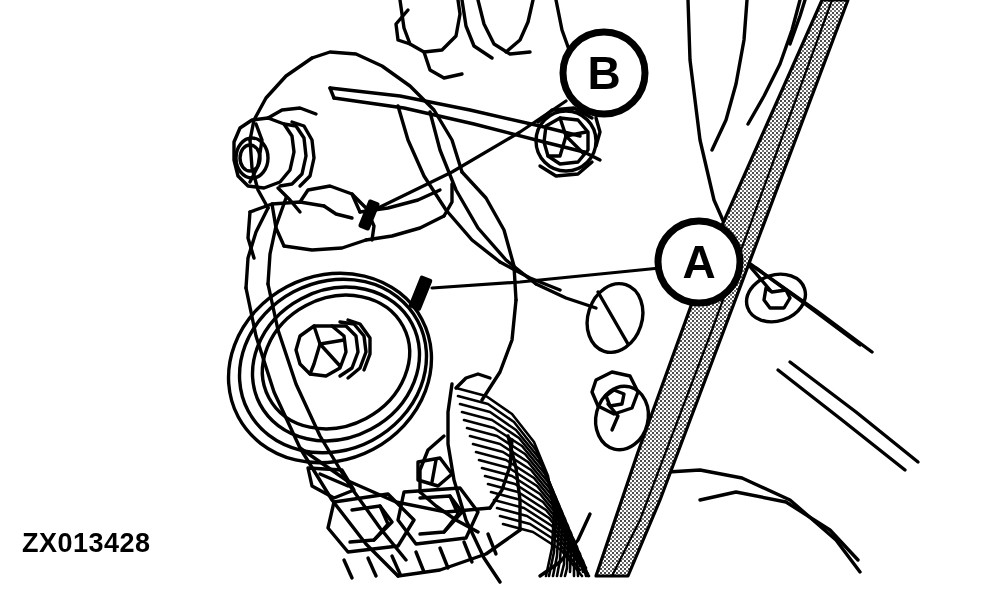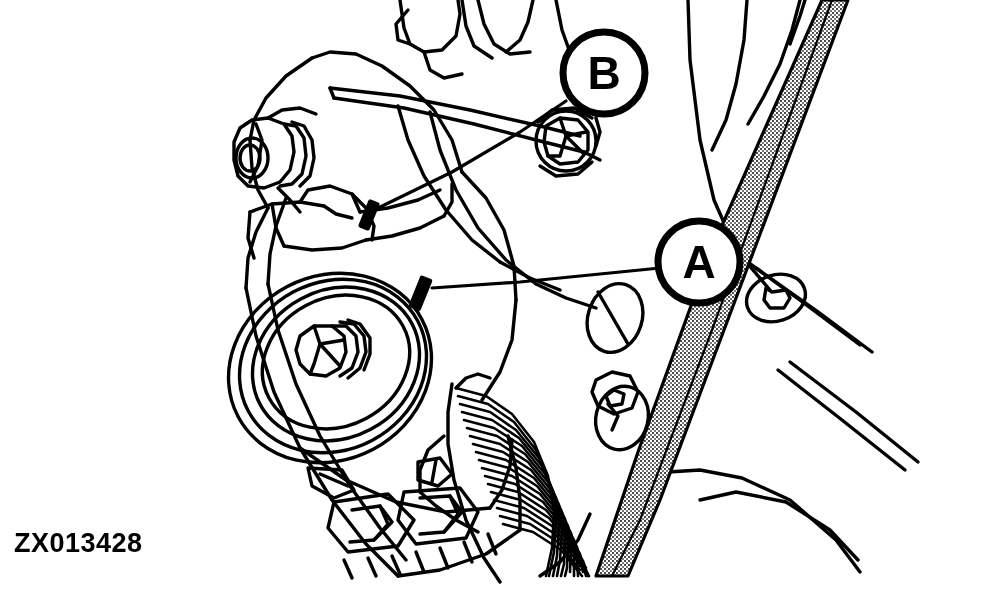--- a/index.html
+++ b/index.html
@@ -18,21 +18,21 @@
   #figure-svg {
     position: absolute;
     left: 0;
     top: 0;
     width: 1004px;
     height: 590px;
     display: block;
   }
   .fig-caption {
     position: absolute;
-    left: 14px;
+    left: 22px;
     top: 528px;
     font-family: "Liberation Sans", sans-serif;
     font-size: 27px;
     font-weight: bold;
     letter-spacing: 0.5px;
     color: #000000;
     white-space: nowrap;
   }
 </style>
 </head>

